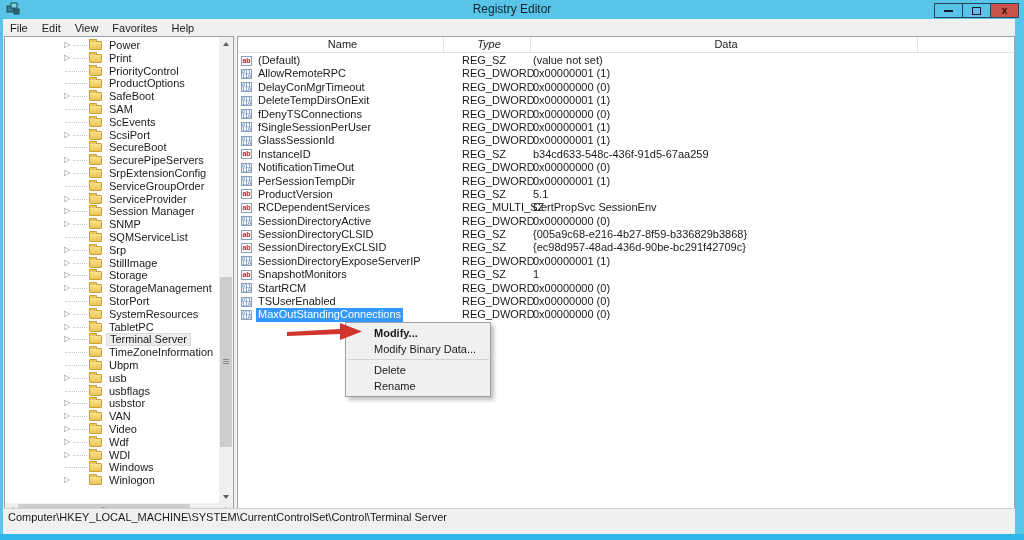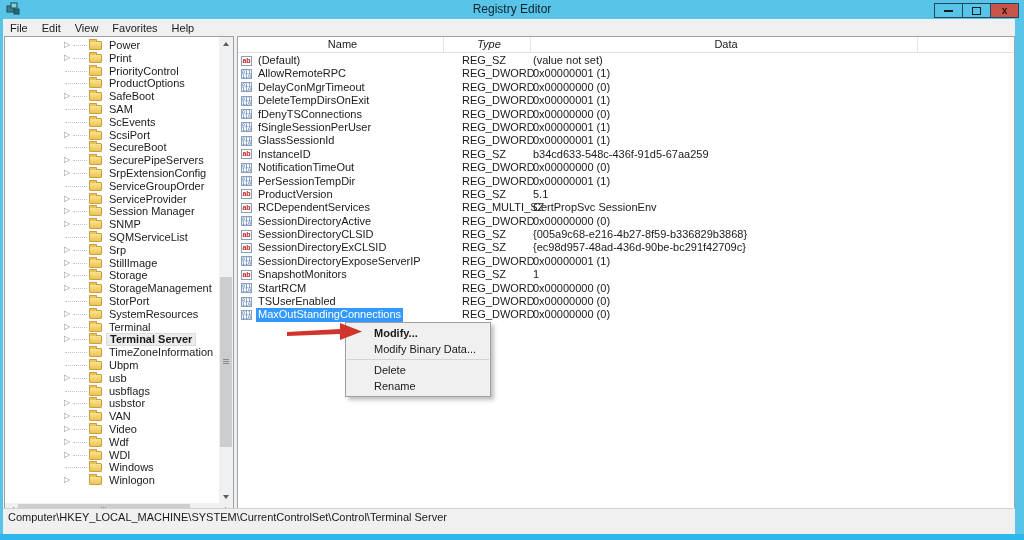--- a/index.html
+++ b/index.html
@@ -42,21 +42,21 @@
                         font-size:8px; color:#8f8f8f; visibility:hidden; }
   .tree-row.expandable .expander { visibility:visible; }
   .tree-row.expandable .dash { left:68px; width:14px; }
   .folder-icon { position:absolute; left:84px; top:2px; width:13px; height:9px;
                  background:linear-gradient(#fbe28a,#ecc35a); border:1px solid #c9a03e;
                  border-radius:1px; }
   .folder-icon::before { content:""; position:absolute; top:-3px; left:-1px; width:6px; height:2px;
                  background:#ecc35a; border:1px solid #c9a03e; border-bottom:none;
                  border-radius:1px 1px 0 0; }
   .tree-label { position:absolute; left:101px; padding:0 3px; }
-  .tree-row.selected .tree-label { background:#ececec; border:1px solid #dcdcdc; line-height:11px;font-weight:bold; }
+  .tree-row.selected .tree-label { background:#ececec; border:1px solid #dcdcdc; line-height:11px; }
   
   .vscroll { position:absolute; right:0; top:0; bottom:13px; width:14px; background:#f0f0f0; }
   .hscroll { position:absolute; left:0; right:0; bottom:0; height:13px; background:#f0f0f0; }
   .sb-btn { position:absolute; width:14px; height:13px; display:flex;
             align-items:center; justify-content:center; }
   .tri { width:0; height:0; }
   .tri-up   { border-left:3.5px solid transparent; border-right:3.5px solid transparent; border-bottom:4px solid #5c5c5c; }
   .tri-down { border-left:3.5px solid transparent; border-right:3.5px solid transparent; border-top:4px solid #5c5c5c; }
   .tri-left { border-top:3.5px solid transparent; border-bottom:3.5px solid transparent; border-right:4px solid #5c5c5c; }
   .tri-right{ border-top:3.5px solid transparent; border-bottom:3.5px solid transparent; border-left:4px solid #5c5c5c; }
@@ -270,21 +270,21 @@
         <div class="tree-row expandable">
           <span class="dash"></span>
           <span class="expander">▷</span>
           <span class="folder-icon"></span>
           <span class="tree-label">SystemResources</span>
         </div>
         <div class="tree-row expandable">
           <span class="dash"></span>
           <span class="expander">▷</span>
           <span class="folder-icon"></span>
-          <span class="tree-label">Terminal</span>
+          <span class="tree-label">TabletPC</span>
         </div>
         <div class="tree-row expandable selected">
           <span class="dash"></span>
           <span class="expander">▷</span>
           <span class="folder-icon"></span>
           <span class="tree-label">Terminal Server</span>
         </div>
         <div class="tree-row">
           <span class="dash"></span>
 

